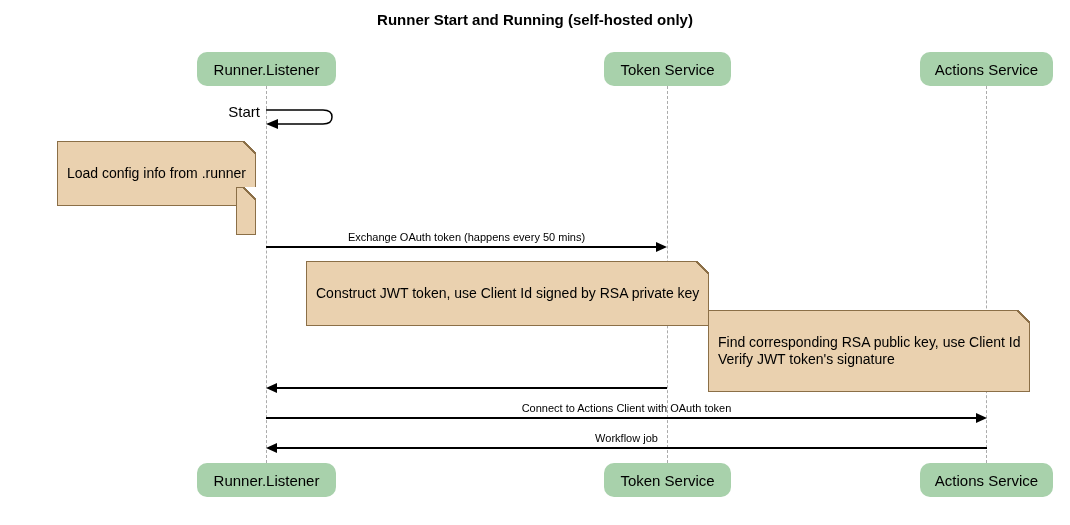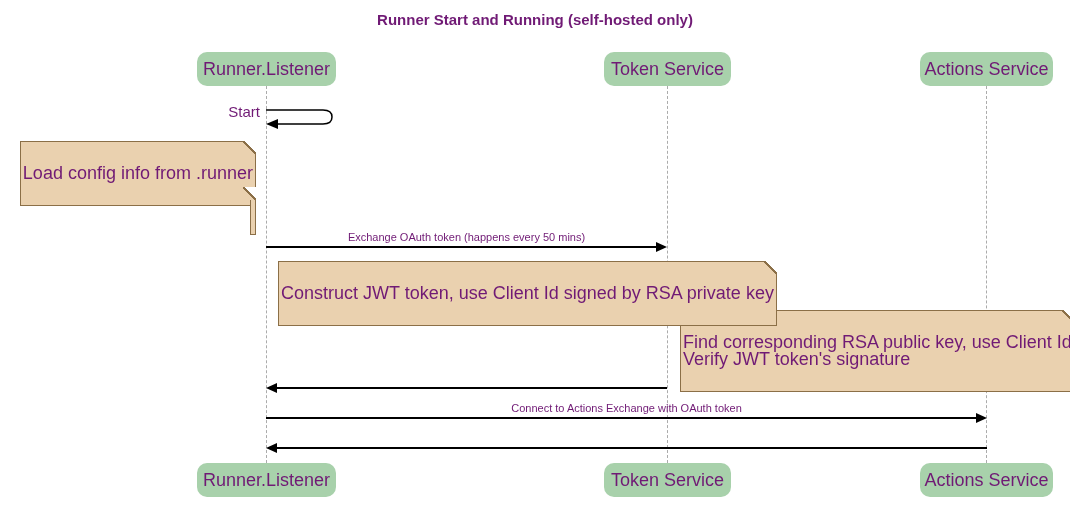--- a/index.html
+++ b/index.html
@@ -2,40 +2,40 @@
 <html style="--background: #ffffff; --participant-fill: #a8d1ab; --note-fill: #ead1af; --note-border: #8b6f47; --lifeline: #ababab; --arrow: #000000;"><head>
 <meta charset="utf-8">
 <style>
   html, body { margin: 0; padding: 0; background: #ffffff; }
   .canvas {
     position: relative;
     width: 1070px;
     height: 525px;
     background: var(--background, #ffffff);
     font-family: "Liberation Sans", sans-serif;
-    color: #701a75;
+    color: #000000;
     overflow: hidden;
   }
   .diagram-title {
     position: absolute;
     top: 11px; left: 0; width: 100%;
     text-align: center;
     font-size: 15px;
     font-weight: bold;
     white-space: nowrap;
   }
   .participant {
     position: absolute;
     height: 34px;
     background: var(--participant-fill, #a8d1ab);
     border-radius: 10px;
     display: flex;
     align-items: center;
     justify-content: center;
-    font-size: 18px;
+    font-size: 15px;
     white-space: nowrap;
   }
   .lifeline {
     position: absolute;
     width: 0;
     top: 86px;
     height: 377px;
     border-left: 1px dashed var(--lifeline, #ababab);
   }
   .msg-line {
@@ -68,24 +68,25 @@
     left: 180px; top: 103px; width: 80px;
     font-size: 15px;
     text-align: right;
     white-space: nowrap;
   }
   .note {
     position: absolute;
     width: max-content;
     background: var(--note-fill, #ead1af);
     border: 1px solid var(--note-border, #8b6f47);
-    font-size: 18px;
+    font-size: 14px;
     line-height: 17px;
-    padding: 6px 2px;
+    padding: 6px 9px;
     white-space: pre-line;
+    margin-left: 28px;
   }
   .note .fold {
     position: absolute;
     top: -1px; right: -1px;
     width: 13px; height: 13px;
     background: linear-gradient(225deg,
       #ffffff 0%, #ffffff 44%,
       var(--note-border, #8b6f47) 44%,
       var(--note-border, #8b6f47) 56%,
       var(--note-fill, #ead1af) 56%);
@@ -136,24 +137,25 @@
     <span class="fold"></span>
   </div>
 
   <div class="msg-label" style="left:266px; top:231px; width:401px;">Exchange OAuth token (happens every 50 mins)</div>
   <div class="msg-line" style="left:266px; top:246px; width:392px;"></div>
   <div class="arrow-right" style="left:656px; top:242px;"></div>
 
   <div class="msg-line" style="left:275px; top:387px; width:392px;"></div>
   <div class="arrow-left" style="left:266px; top:383px;"></div>
 
-  <div class="msg-label" style="left:266px; top:402px; width:721px;">Connect to Actions Exchange with OAuth token</div>
+  <div class="msg-label" style="left:266px; top:402px; width:721px;">Connect to Actions Client with OAuth token</div>
   <div class="msg-line" style="left:266px; top:417px; width:711px;"></div>
   <div class="arrow-right" style="left:976px; top:413px;"></div>
 
+  <div class="msg-label" style="left:266px; top:432px; width:721px;">Workflow job</div>
   <div class="msg-line" style="left:275px; top:447px; width:712px;"></div>
   <div class="arrow-left" style="left:266px; top:443px;"></div>
 
   <div class="participant" style="left:197px; top:463px; width:139px;">
     <span>Runner.Listener</span>
   </div>
   <div class="participant" style="left:604px; top:463px; width:127px;">
     <span>Token Service</span>
   </div>
   <div class="participant" style="left:920px; top:463px; width:133px;">

